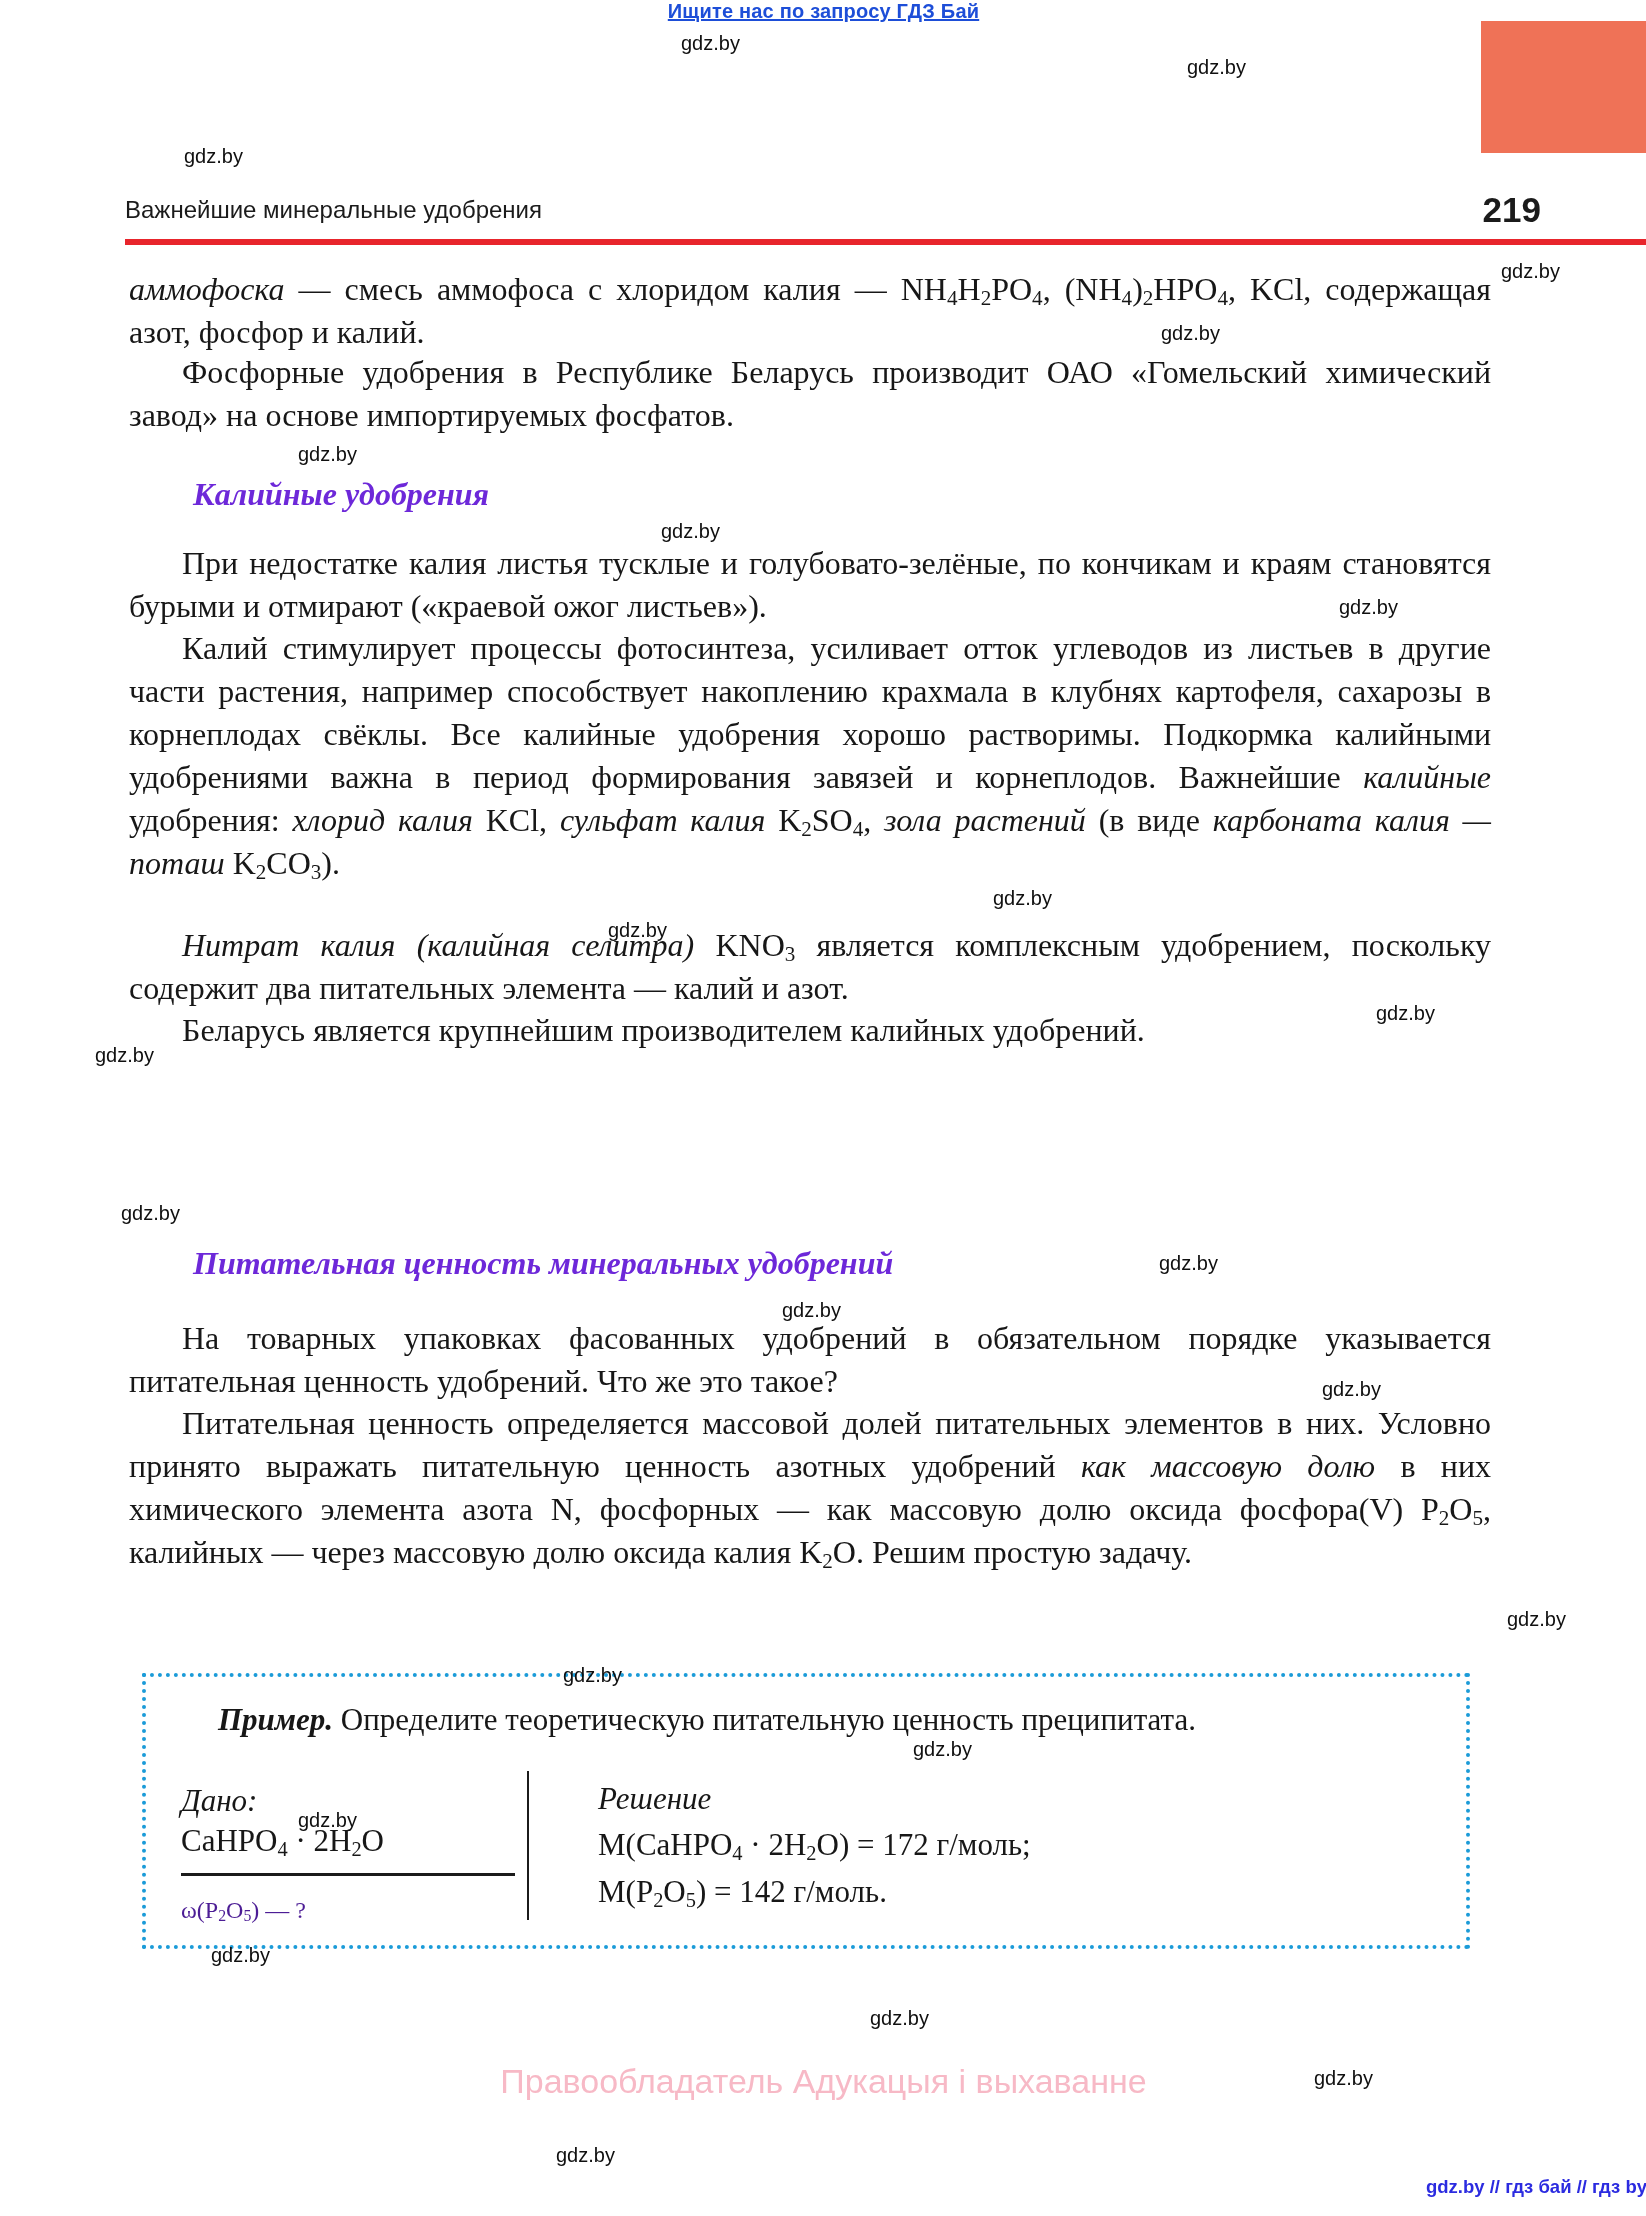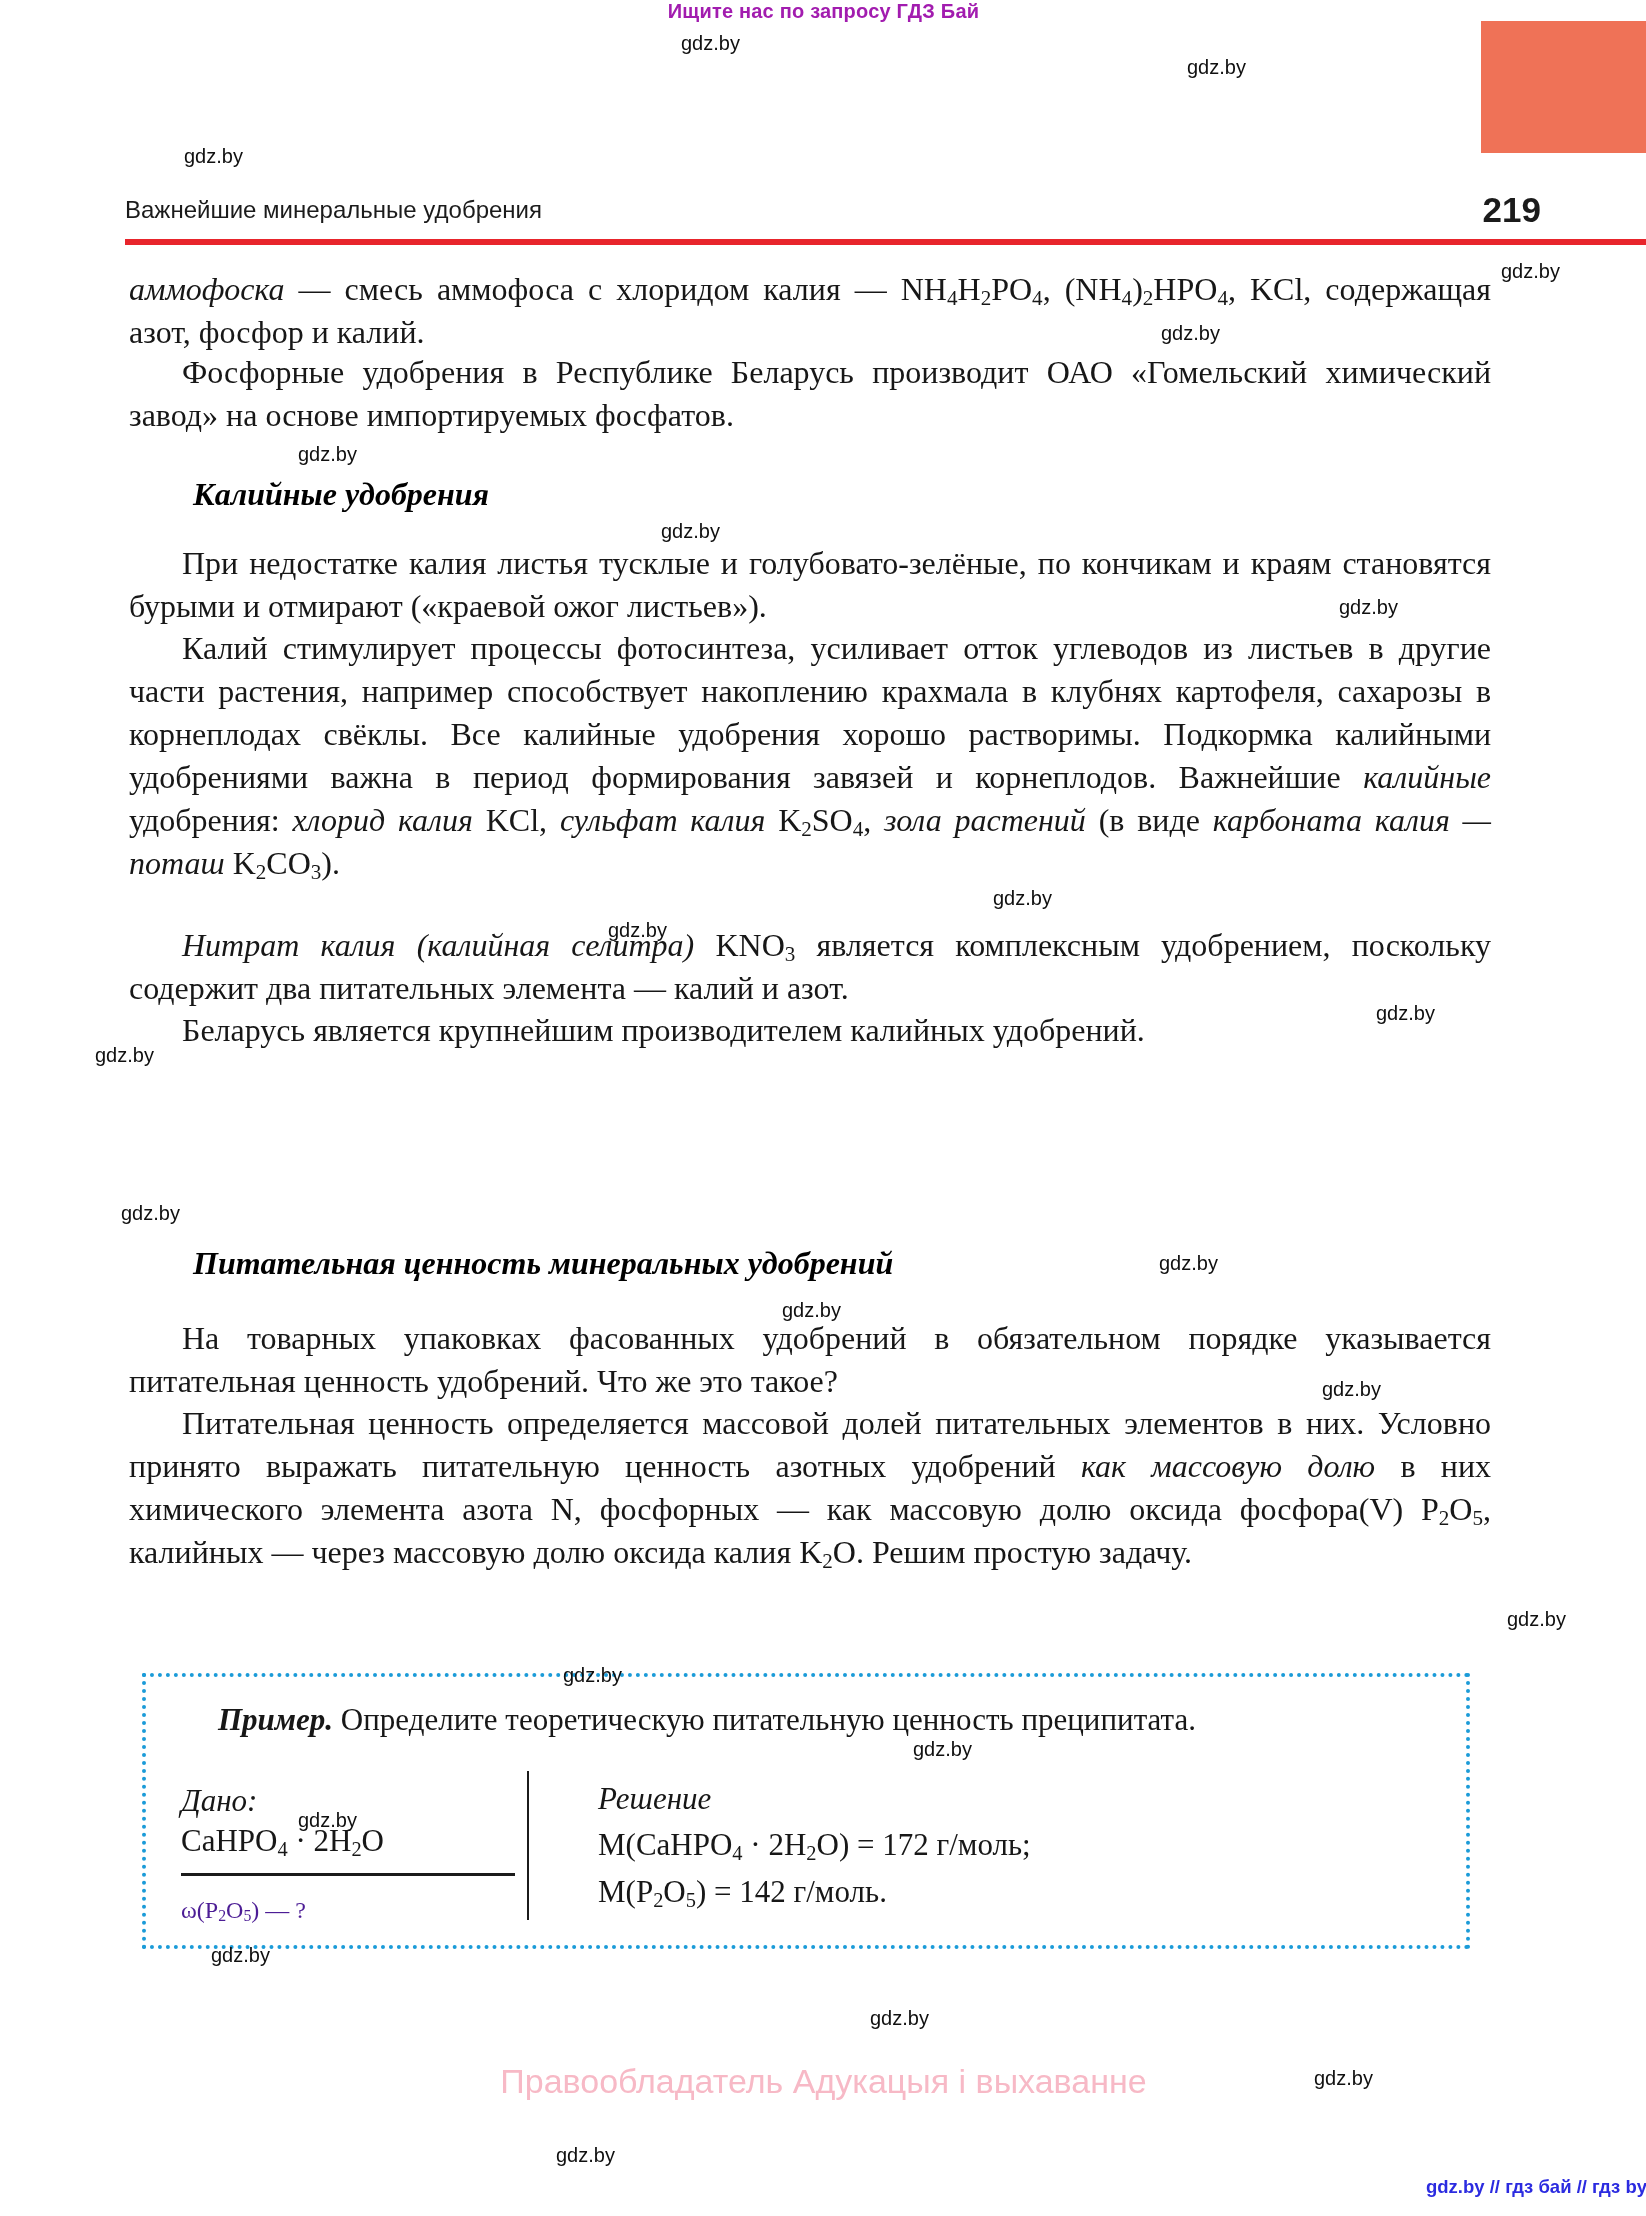--- a/index.html
+++ b/index.html
@@ -104,21 +104,21 @@
     vertical-align: -0.22em;
     line-height: 0;
   }
 
   
   .sec-head {
     font-family: "Liberation Serif", "DejaVu Serif", serif;
     font-style: italic;
     font-weight: 700;
     font-size: 32px;
-    color: #000000;
+    color: #6d28d9;
     white-space: nowrap;
   }
 
   
   .example-box {
     position: absolute;
     left: 142px;
     top: 1673px;
     width: 1328px;
     height: 276px;
@@ -230,21 +230,21 @@
     color: #101010;
     white-space: nowrap;
     pointer-events: none;
   }
 </style>
 </head>
 <body>
 
 <div id="page">
 
-  <div class="promo-strip" style="color: #a21caf;">Ищите нас по запросу ГДЗ Бай</div>
+  <div class="promo-strip" style="color: #1d4ed8; text-decoration: underline;">Ищите нас по запросу ГДЗ Бай</div>
 
   <div class="salmon-block" style="background: rgb(239, 114, 87);"></div>
 
   <div class="runhead">
     <div class="runhead-title">Важнейшие минеральные удобрения</div>
     <div class="runhead-pageno">219</div>
   </div>
   <div class="runhead-rule" style="background: rgb(232, 37, 44);"></div>
 
   <div class="col" style="top:268px;">

